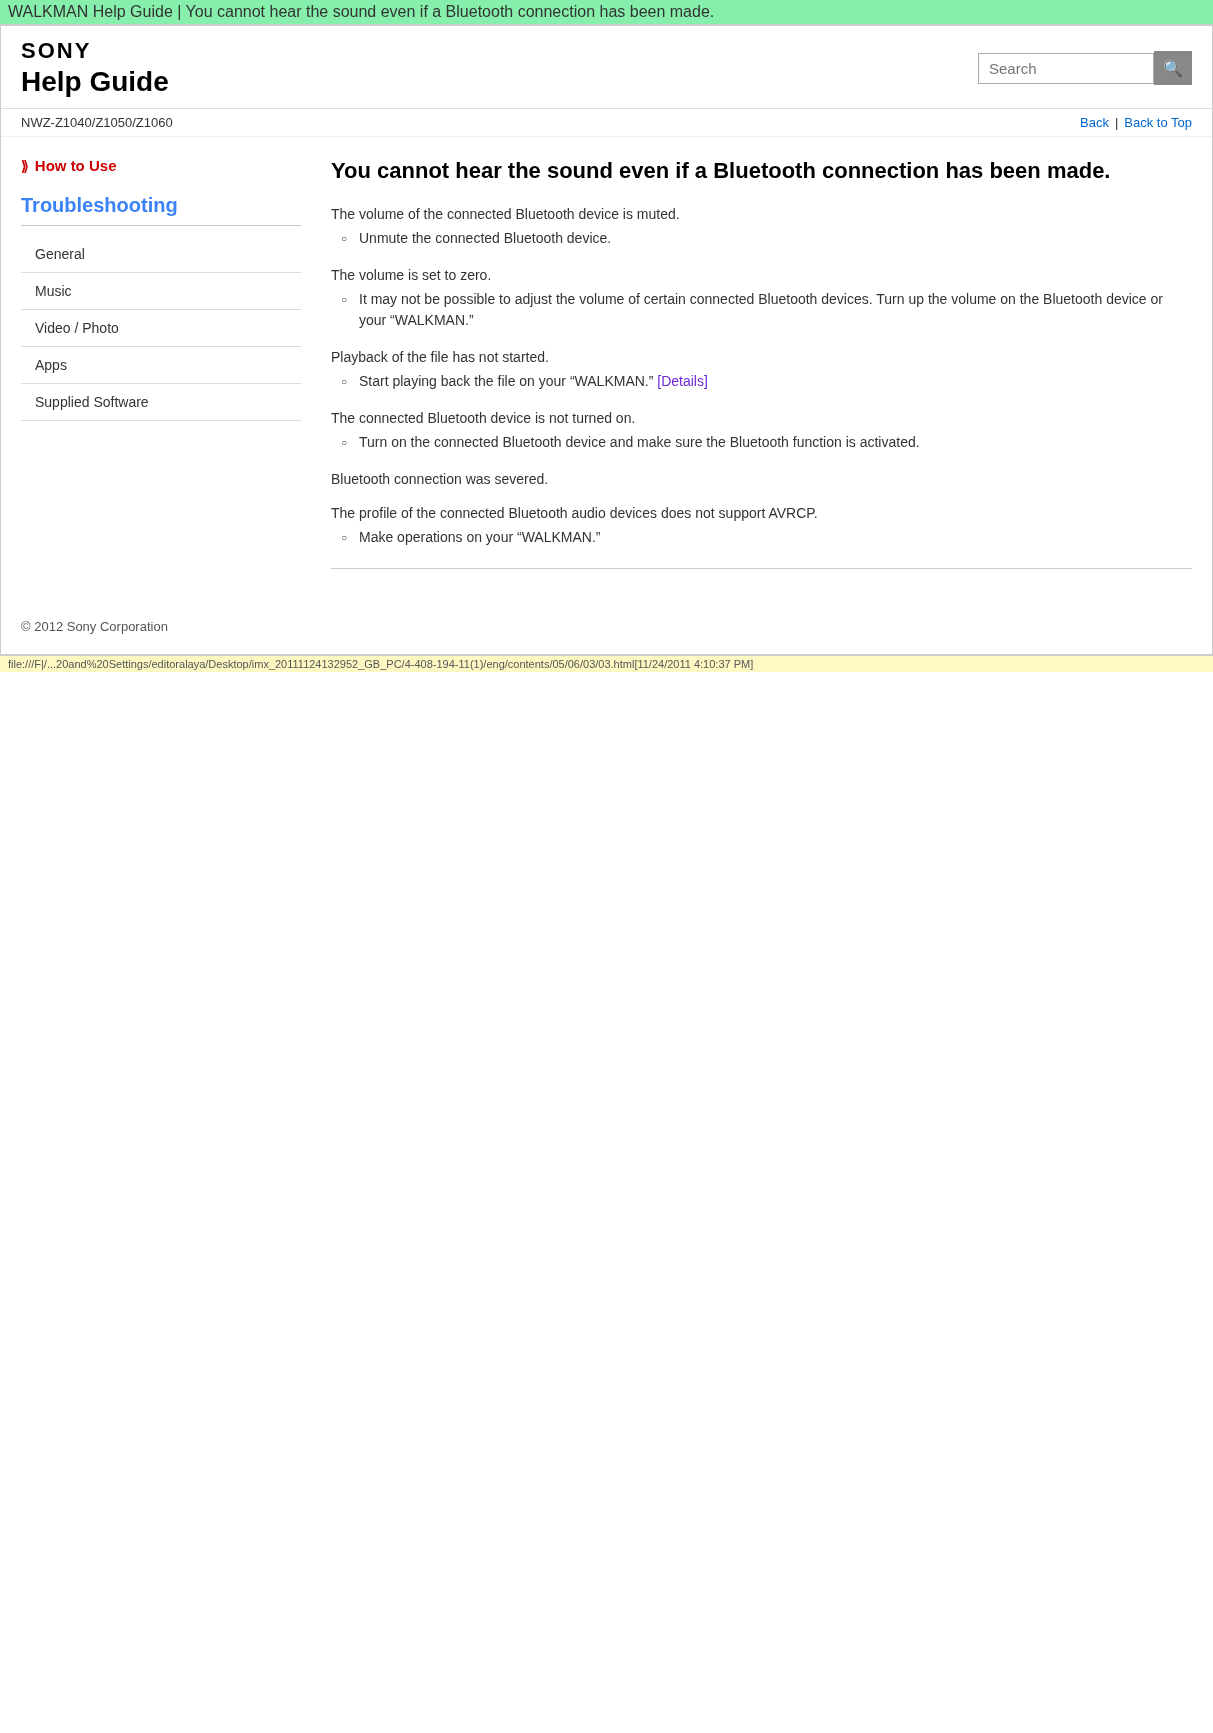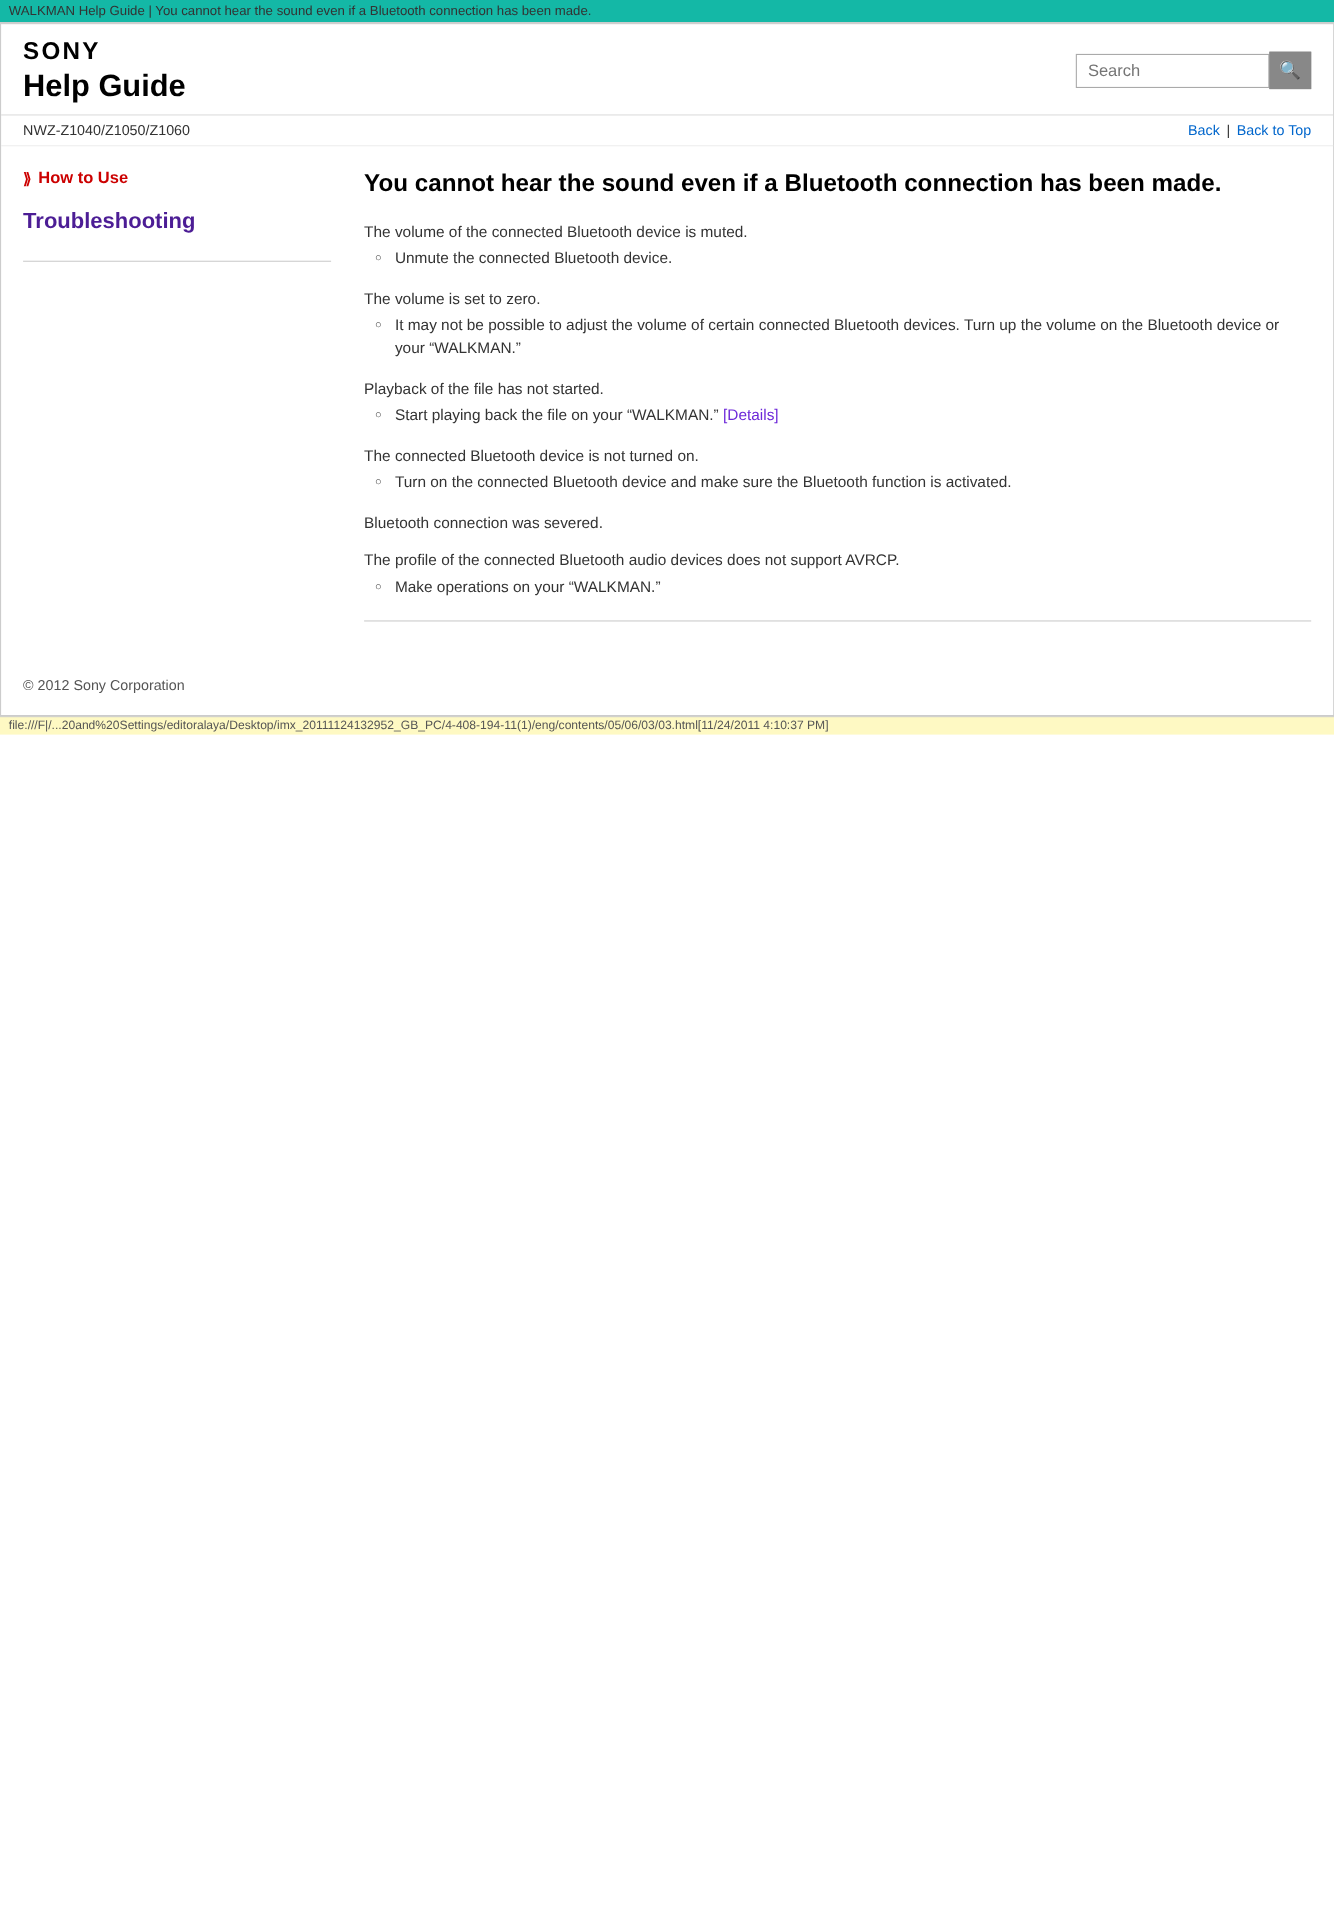--- a/index.html
+++ b/index.html
@@ -1,22 +1,22 @@
 <!DOCTYPE html>
 <html><head>
   <meta charset="utf-8">
   <style>
     * { margin: 0; padding: 0; box-sizing: border-box; }
     body { font-family: Arial, sans-serif; font-size: 14px; color: #333; background: #fff; }
 
     #browser-title-bar {
-      background: #14b8a6;
+      background: #86efac;
       border-bottom: 1px solid #ccc;
       padding: 3px 8px;
-      font-size: 12px;
+      font-size: 16px;
       color: #333;
     }
 
     #main-wrapper {
       border: 1px solid #ccc;
       margin: 0;
     }
 
     #header {
       padding: 12px 20px 10px 20px;
@@ -128,23 +128,23 @@
     }
 
     #how-to-use-chevron {
       color: #cc0000;
       font-size: 14px;
     }
 
     #troubleshooting-header {
       font-size: 20px;
       font-weight: bold;
-      color: #4c1d95;
+      color: #3b82f6;
       margin-bottom: 10px;
-      padding-bottom: 24px;
+      padding-bottom: 8px;
       border-bottom: 1px solid #ccc;
     }
 
     .sidebar-nav-item {
       padding: 10px 14px;
       border-bottom: 1px solid #ddd;
       font-size: 14px;
       color: #333;
       cursor: pointer;
     }
@@ -256,20 +256,27 @@
   <div id="content-area">
 
     <div id="sidebar">
       <a id="how-to-use-link">
         <span id="how-to-use-chevron">⟫</span>
         <span>How to Use</span>
       </a>
 
       <div id="troubleshooting-header">Troubleshooting</div>
 
+      <div id="sidebar-nav">
+        <div class="sidebar-nav-item">General</div>
+        <div class="sidebar-nav-item">Music</div>
+        <div class="sidebar-nav-item">Video / Photo</div>
+        <div class="sidebar-nav-item">Apps</div>
+        <div class="sidebar-nav-item">Supplied Software</div>
+      </div>
     </div>
 
     <div id="main-content">
       <div id="article-title">You cannot hear the sound even if a Bluetooth connection has been made.</div>
 
       <div class="issue-block">
         <div class="issue-cause">The volume of the connected Bluetooth device is muted.</div>
         <ul class="issue-solutions">
           <li>Unmute the connected Bluetooth device.</li>
         </ul>

